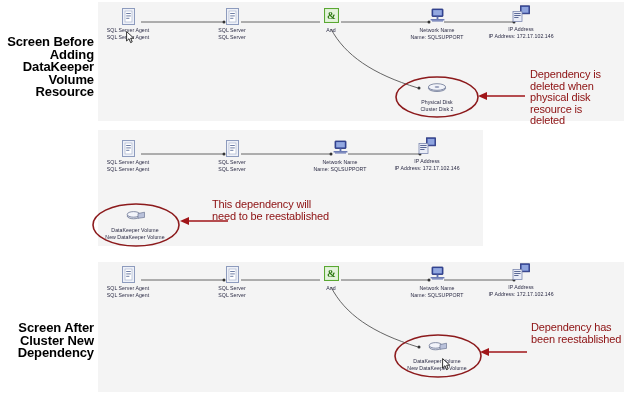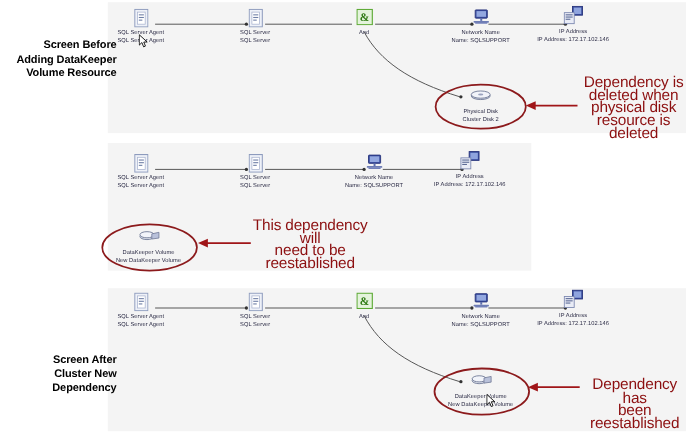--- a/index.html
+++ b/index.html
@@ -22,27 +22,26 @@
     width: 624px;
     height: 394px;
   }
 
   
   .caption {
     position: absolute;
     text-align: right;
     font-family: "Liberation Sans", sans-serif;
     font-weight: bold;
-    font-size: 10px;
+    font-size: 13px;
     line-height: 12.5px;
     color: #000000;
     letter-spacing: -0.1px;
     width: 92px;
     left: 2px;
-    margin-left: 12px;
   }
 
   
   .panel {
     position: absolute;
     background: #f4f4f4;
     border: 0;
   }
 
   
@@ -72,27 +71,26 @@
     position: absolute;
     left: 0; top: 0;
     width: 624px; height: 394px;
     pointer-events: none;
   }
 
   
   .anno {
     position: absolute;
     font-family: "Liberation Sans", sans-serif;
-    font-size: 14px;
+    font-size: 11px;
     line-height: 11.5px;
     color: #8c0f10;
     font-weight: normal;
     letter-spacing: -0.15px;
     white-space: pre-line;
-    text-align: center;
   }
 
   
   .cursor {
     position: absolute;
     width: 9px;
     height: 13px;
   }
 </style>
 </head>
@@ -295,21 +293,21 @@
     <div class="lbl">DataKeeper Volume</div>
     <div class="lbl l2">New DataKeeper Volume</div>
   </div>
 
   <svg class="wires">
     <ellipse cx="136" cy="225" rx="43" ry="21" fill="none" stroke="#8c1a1c" stroke-width="1.6"></ellipse>
     <line x1="228" y1="221" x2="185" y2="221" stroke="#a01518" stroke-width="1.6"></line>
     <polygon points="180,221 189,217 189,225" fill="#a01518"></polygon>
   </svg>
 
-  <div class="anno" style="left:222px; top:199px; width:120px;">This dependency will
+  <div class="anno" style="left:212px; top:199px; width:120px;">This dependency will
 need to be reestablished</div>
 
   <div class="panel" style="left:98px; top:262px; width:526px; height:130px;"></div>
 
   <div class="caption" style="top:322px;">Screen After Cluster New Dependency</div>
 
   <svg class="wires">
     <line x1="141" y1="280" x2="223" y2="280" stroke="#555" stroke-width="0.9"></line>
     <line x1="241" y1="280" x2="320" y2="280" stroke="#555" stroke-width="0.9"></line>
     <line x1="341" y1="280" x2="428" y2="280" stroke="#555" stroke-width="0.9"></line>
@@ -400,20 +398,20 @@
     <div class="lbl">DataKeeper Volume</div>
     <div class="lbl l2">New DataKeeper Volume</div>
   </div>
 
   <svg class="wires">
     <ellipse cx="438" cy="356" rx="43" ry="21" fill="none" stroke="#8c1a1c" stroke-width="1.6"></ellipse>
     <line x1="527" y1="352" x2="485" y2="352" stroke="#a01518" stroke-width="1.6"></line>
     <polygon points="480,352 489,348 489,356" fill="#a01518"></polygon>
   </svg>
 
-  <div class="anno" style="left:531px; top:344px; width:92px;">Dependency has
+  <div class="anno" style="left:531px; top:322px; width:92px;">Dependency has
 been reestablished</div>
 
   <svg class="cursor" style="left:442px; top:358px;" viewBox="0 0 9 13">
     <polygon points="0.6,0.6 0.6,10 3,7.7 4.6,11.6 6.2,10.9 4.7,7.2 7.8,7.2" fill="#ffffff" stroke="#000000" stroke-width="0.8"></polygon>
   </svg>
 
 </div>
 
 </body></html>

